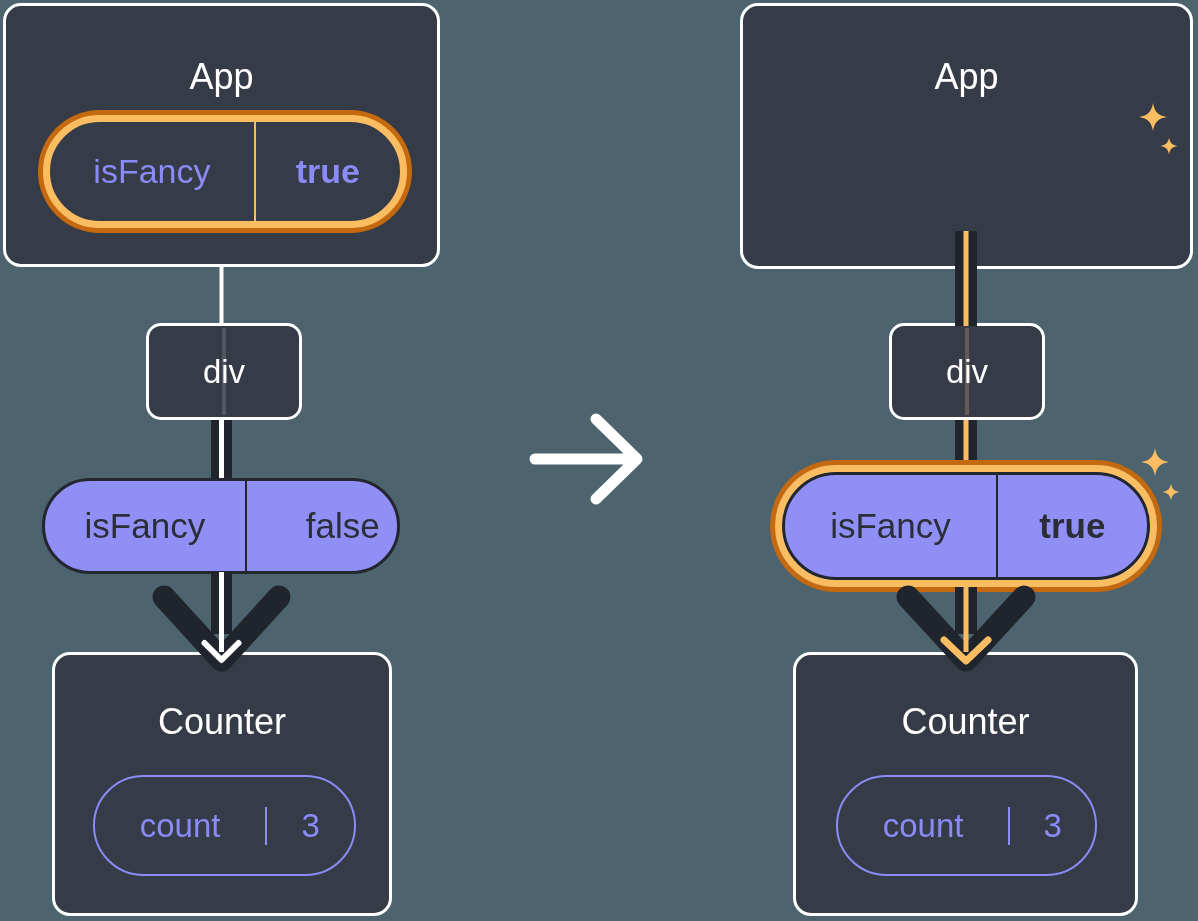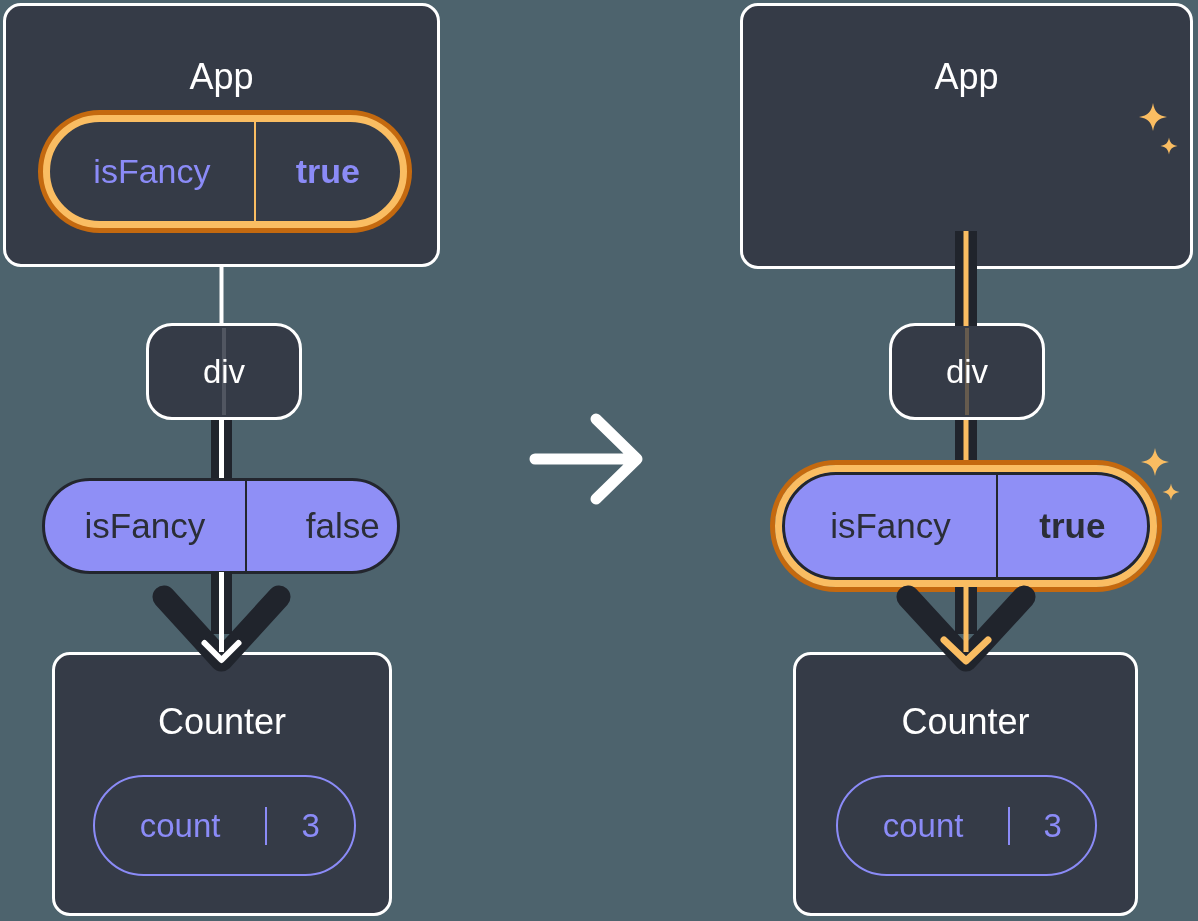--- a/index.html
+++ b/index.html
@@ -6,21 +6,21 @@
   .canvas{
     position:relative; width:1198px; height:921px; overflow:hidden;
     background:#4d636d;
     font-family:"Liberation Sans", sans-serif;
   }
   .layer{position:absolute;left:0;top:0;width:1198px;height:921px;pointer-events:none;}
   .under{z-index:1;}
   .over{z-index:3;}
   .node{position:absolute;z-index:2;background:#353b47;border:3px solid #ffffff;box-sizing:border-box;}
   .card{border-radius:18px;}
-  .small-card{border-radius:26px;}
+  .small-card{border-radius:15px;}
   .card-title{position:absolute;left:0;right:0;text-align:center;color:#ffffff;font-weight:500;font-size:36px;}
   .div-label{position:absolute;left:0;right:0;top:0;bottom:0;display:flex;align-items:center;justify-content:center;color:#ffffff;font-weight:500;font-size:33px;z-index:2;}
   .thru-line{position:absolute;top:2px;bottom:2px;left:50%;width:4px;margin-left:-2px;z-index:1;}
   .thru-white{background:rgba(255,255,255,0.14);}
   .thru-orange{background:rgba(250,189,98,0.25);}
   .pill{position:absolute;display:flex;border-radius:999px;box-sizing:border-box;overflow:hidden;}
   .pill-cell{display:flex;align-items:center;justify-content:center;box-sizing:border-box;}
   .outline-pill{border:2px solid #8b8bf7;color:#8b8bf7;}
   .outline-pill .pill-cell.name{border-right:2px solid #8b8bf7;}
   .filled-pill{background:#8f8ff6;border:3px solid #23262e;color:#2b2e37;z-index:2;}

